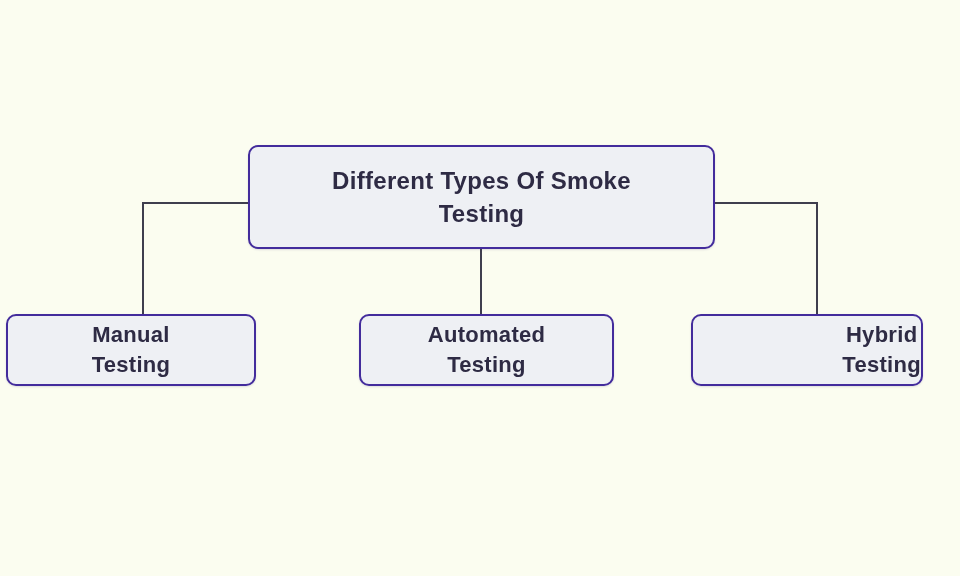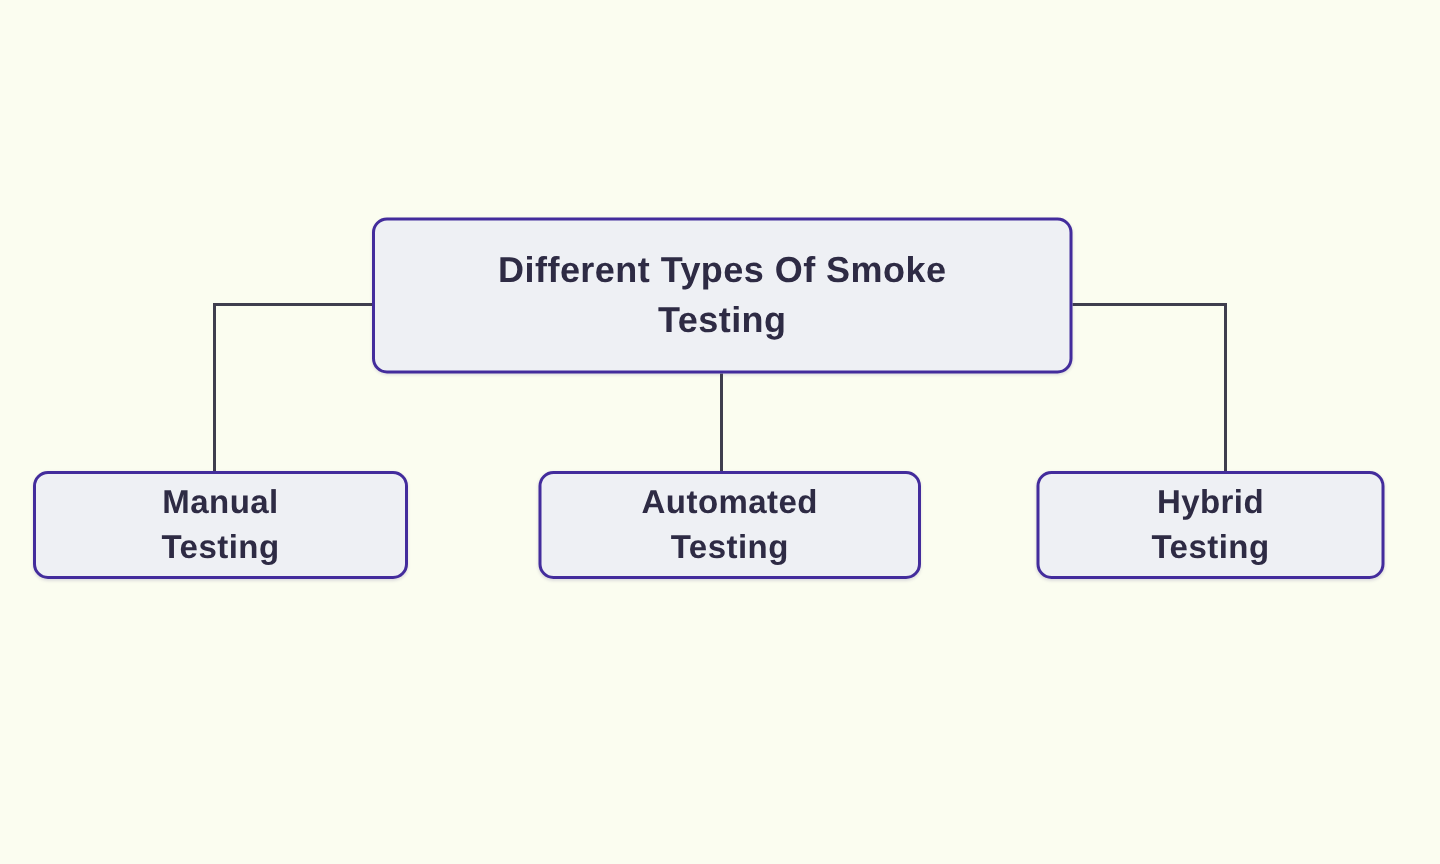--- a/index.html
+++ b/index.html
@@ -46,23 +46,23 @@
   .node-root .node-label {
     font-size: 24px;
   }
   .node-child {
     top: 314px;
     height: 72px;
   }
   .node-child .node-label {
     font-size: 22px;
   }
-  .node-manual    { left: 22px;  width: 250px; }
+  .node-manual    { left: 6px;  width: 250px; }
   .node-automated { left: 359px; width: 255px; }
-  .node-hybrid    { left: 691px; width: 232px; }
+  .node-hybrid    { left: 691px; width: 232px; justify-content: flex-end; }
   .line {
     position: absolute;
     background: #3f3e4e;
   }
   .line-left-h   { left: 142px; top: 202px; width: 106px; height: 2px; }
   .line-left-v   { left: 142px; top: 202px; width: 2px;   height: 113px; }
   .line-mid-v    { left: 480px; top: 249px; width: 2px;   height: 66px; }
   .line-right-h  { left: 715px; top: 202px; width: 103px; height: 2px; }
   .line-right-v  { left: 816px; top: 202px; width: 2px;   height: 113px; }
 </style>

